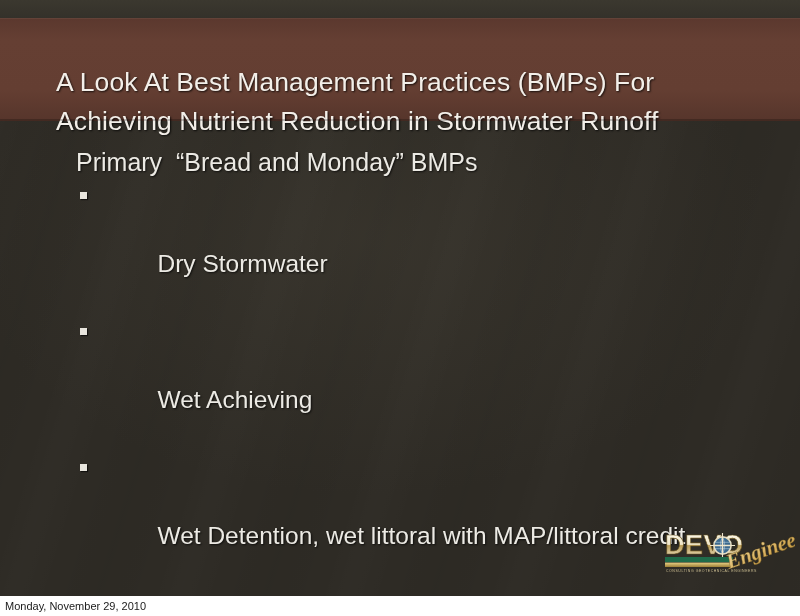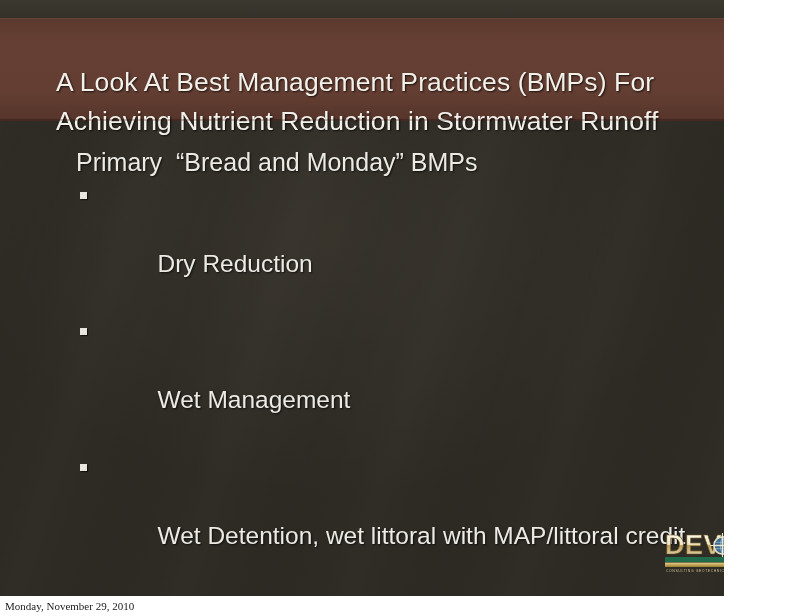--- a/index.html
+++ b/index.html
@@ -10,21 +10,21 @@
   body {
     width: 800px;
     height: 616px;
     font-family: "Liberation Sans", sans-serif;
     overflow: hidden;
   }
 
   
   #slide {
     position: relative;
-    width: 724px;
+    width: 800px;
     height: 596px;
     background: #2e2b25;
     overflow: hidden;
   }
 
   
   #slide-texture {
     position: absolute;
     inset: 0;
     pointer-events: none;
@@ -129,21 +129,20 @@
     height: 56px;
   }
   #logo svg { display: block; }
 
   
   #footer {
     position: relative;
     width: 800px;
     height: 20px;
     background: #ffffff;
-    font-family: Liberation Serif, serif;
   }
   #footer-date {
     position: absolute;
     left: 5px;
     top: 3px;
     color: #1a1a1a;
     font-size: 11px;
     line-height: 14px;
     white-space: pre;
   }
@@ -162,25 +161,25 @@
 Achieving Nutrient Reduction in Stormwater Runoff</h1>
   </div>
 
   <div id="body-block">
 
     <p id="lead-line">Primary  “Bread and Monday” BMPs</p>
 
     <ul id="bullet-list">
       <li>
         <span class="bullet-marker"></span>
-        <span>Dry Reduction</span>
+        <span>Dry Stormwater</span>
       </li>
       <li>
         <span class="bullet-marker"></span>
-        <span>Wet Management</span>
+        <span>Wet Achieving</span>
       </li>
       <li>
         <span class="bullet-marker"></span>
         <span>Wet Detention, wet littoral with MAP/littoral credit</span>
       </li>
       <li>
         
         
       </li>
 

